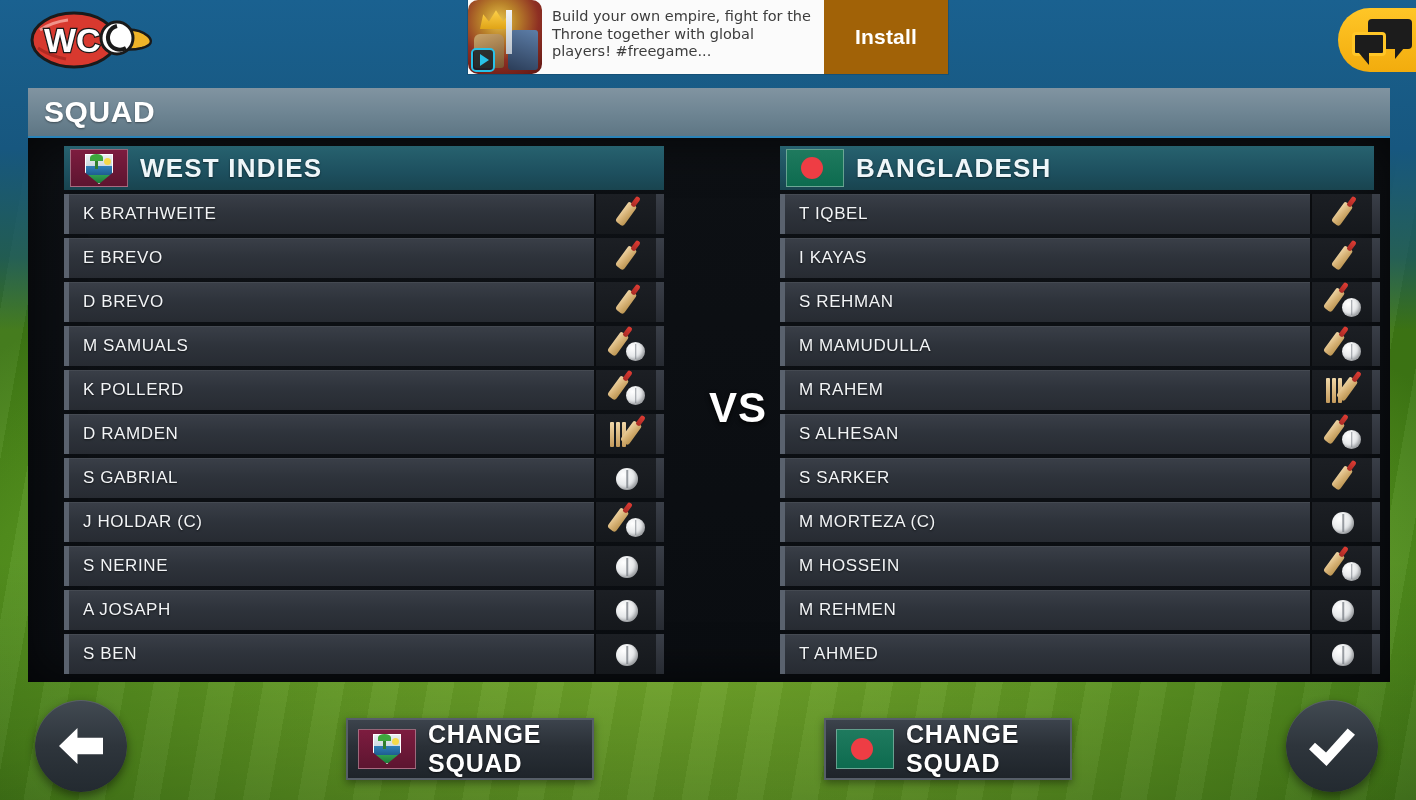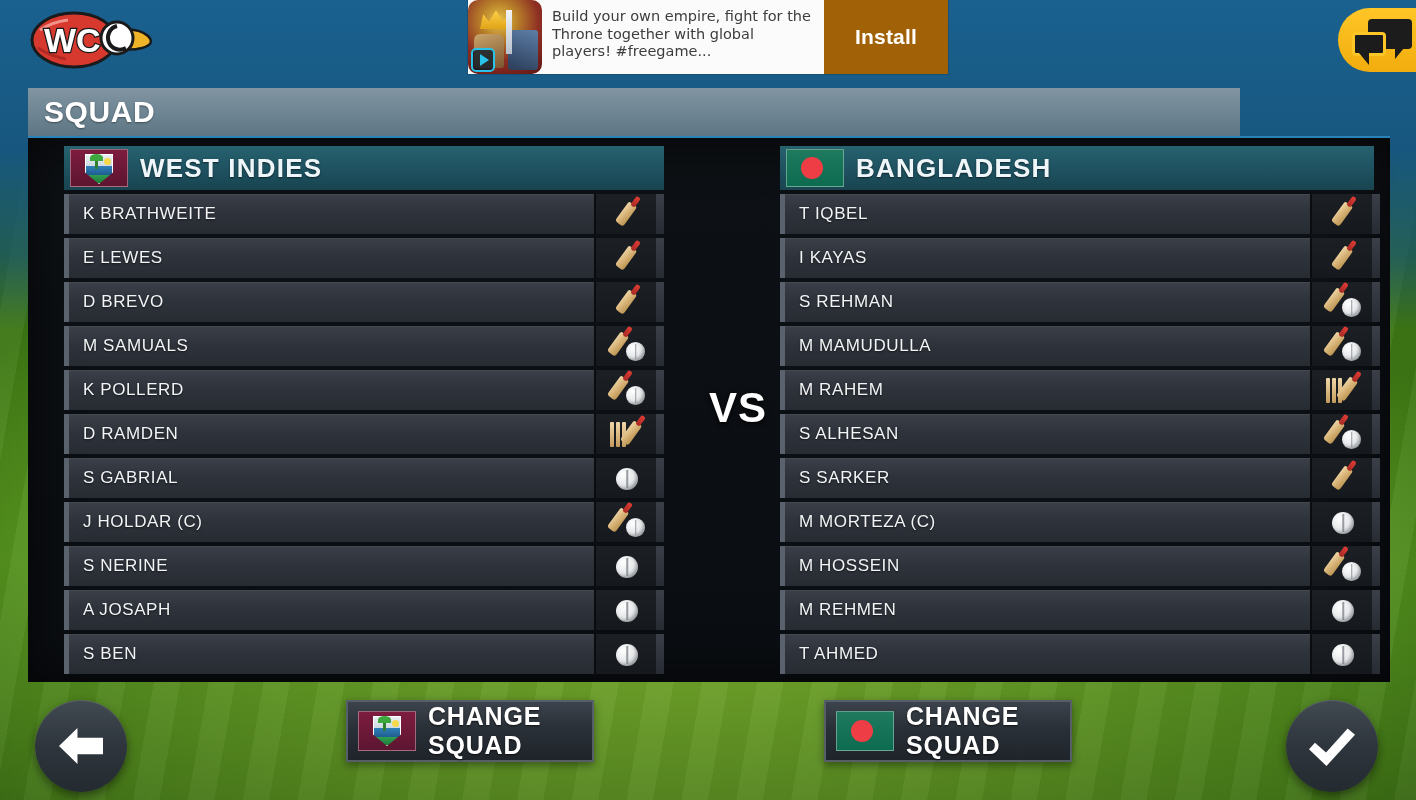--- a/index.html
+++ b/index.html
@@ -181,21 +181,21 @@
     position: absolute;
     left: 4px; bottom: -12px;
     border-right: 10px solid #1c1c1c;
     border-bottom: 12px solid transparent;
   }
 
   
   .squad-header {
     position: absolute;
     left: 28px; top: 88px;
-    width: 1212px; height: 48px;
+    width: 1362px; height: 48px;
     background: linear-gradient(180deg, #7e95a3 0%, #6b8492 52%, #5d7embed 100%);
     background: linear-gradient(180deg, #8194a1 0%, #6d8492 55%, #5e7684 100%);
     display: flex;
     align-items: center;
     justify-content: space-between;
     padding: 0 14px 0 16px;
     z-index: 8;
   }
   .squad-title {
     font-size: 30px;
@@ -431,21 +431,21 @@
     position: absolute;
     left: 23px; top: 26px;
     width: 46px; height: 40px;
     background: #ffffff;
     clip-path: polygon(13% 42%, 0 58%, 38% 100%, 100% 22%, 84% 6%, 37% 66%);
     filter: drop-shadow(0 1px 1px rgba(0,0,0,0.4));
   }
 
   .change-squad-btn {
     position: absolute;
-    top: 700px;
+    top: 718px;
     height: 62px;
     background: linear-gradient(180deg, #3c434c 0%, #2b3views 40%, #20262c 100%);
     background: linear-gradient(180deg, #3c434c 0%, #2a3037 45%, #1e242a 100%);
     border: 2px solid #565e68;
     display: flex;
     align-items: center;
     padding: 0 18px 0 10px;
     cursor: pointer;
     box-shadow: 0 3px 8px rgba(0,0,0,0.4);
     z-index: 12;
@@ -520,21 +520,21 @@
     <div class="player-row">
       <div class="row-name">K BRATHWEITE</div>
       <div class="row-role">
               <div class="role-icon role-bat">
                 <div class="bat"></div>
               </div>
             </div>
       <div class="row-tail"></div>
     </div>
     <div class="player-row">
-      <div class="row-name">E LEWES</div>
+      <div class="row-name">E BREVO</div>
       <div class="row-role">
               <div class="role-icon role-bat">
                 <div class="bat"></div>
               </div>
             </div>
       <div class="row-tail"></div>
     </div>
     <div class="player-row">
       <div class="row-name">D BREVO</div>
       <div class="row-role">

